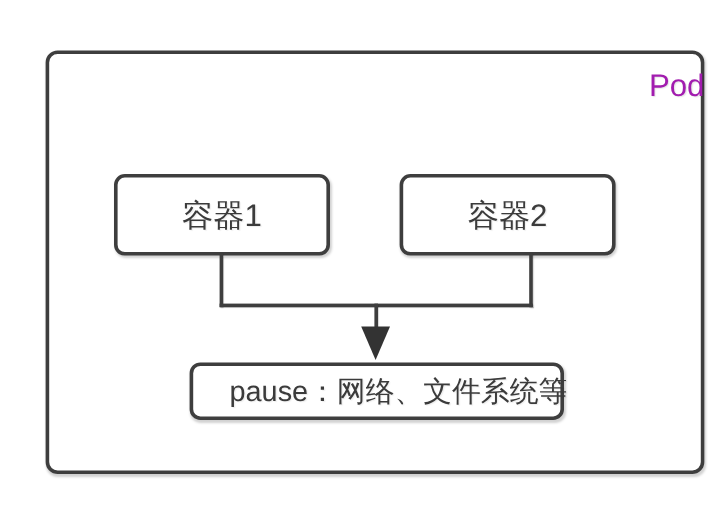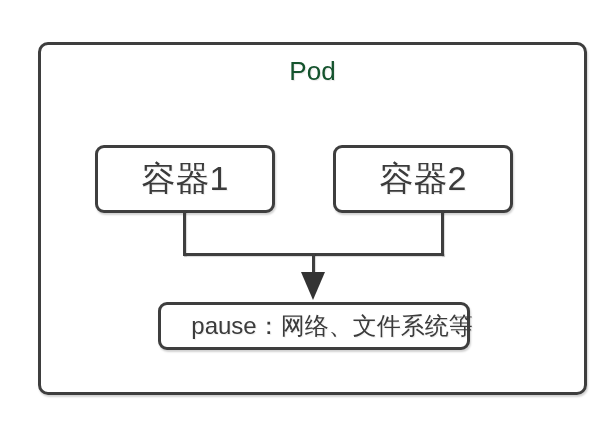--- a/index.html
+++ b/index.html
@@ -26,42 +26,42 @@
     border: 3px solid #3e3e3e;
     border-radius: 10px;
     background: transparent;
     box-shadow: 1px 2px 2px rgba(0,0,0,0.18);
   }
   .pod-title {
     position: absolute;
     left: 38px;
     top: 57px;
     width: 549px;
-    text-align: center;
+    text-align: right;
     font-size: 26px;
     line-height: 28px;
-    color: #14532d;
+    color: #a21caf;
     text-shadow: 1px 1px 1px rgba(0,0,0,0.10);
   }
   .node {
     position: absolute;
     box-sizing: border-box;
     border: 3px solid #3e3e3e;
     border-radius: 9px;
     background: #ffffff;
     display: flex;
     align-items: center;
     justify-content: center;
     box-shadow: 1px 2px 2px rgba(0,0,0,0.18);
   }
   .container-box {
     width: 180px;
     height: 68px;
     top: 145px;
-    font-size: 34px;
+    font-size: 26px;
   }
   .container-1 { left: 95px; }
   .container-2 { left: 333px; }
   .pause-box {
     left: 158px;
     top: 302px;
     width: 312px;
     height: 48px;
     font-size: 24px;
     padding-left: 36px;

